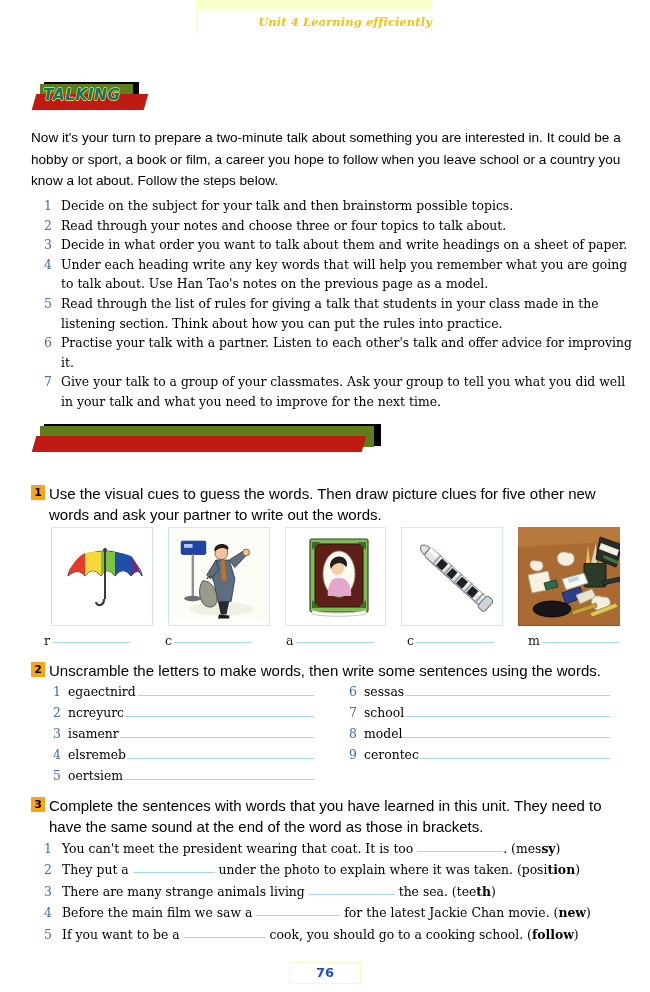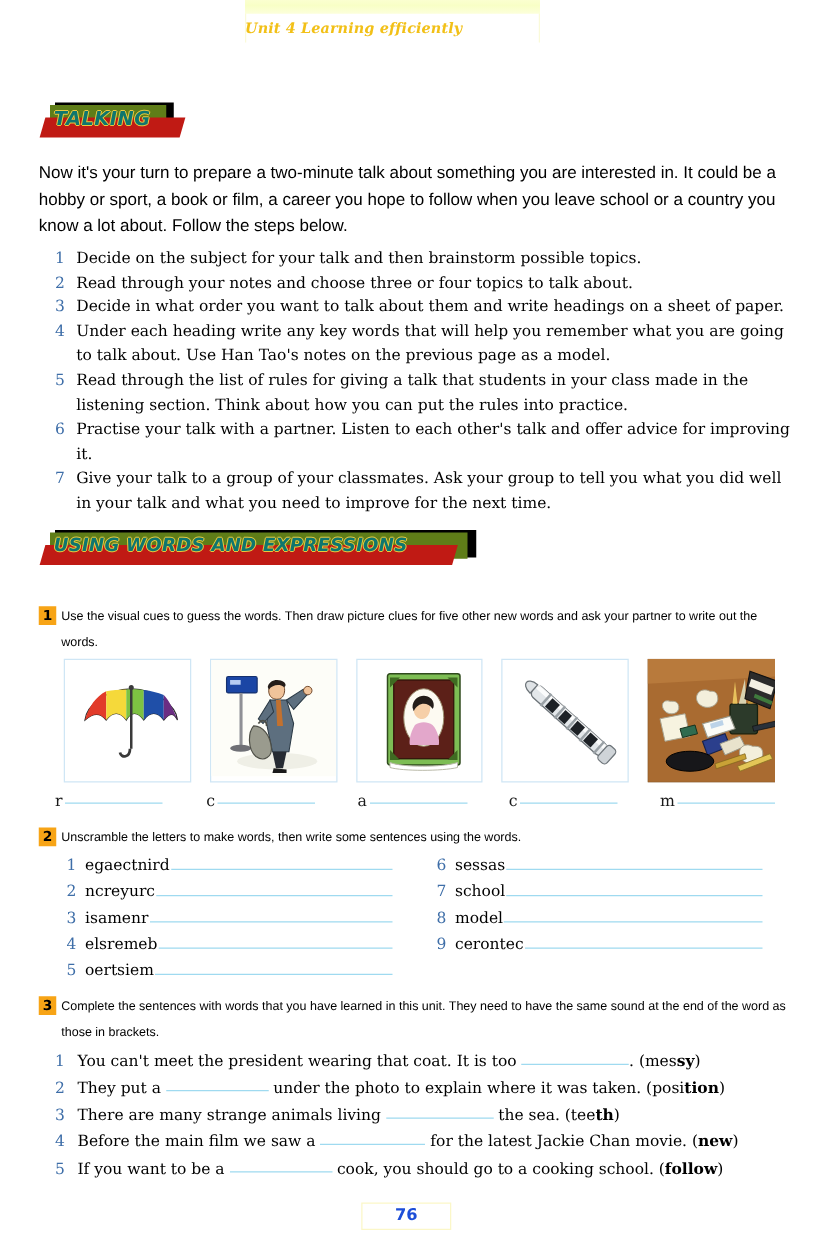--- a/index.html
+++ b/index.html
@@ -27,21 +27,21 @@
     position: absolute;
     left: 196px; top: 0px;
     width: 236px; height: 11px;
     background: linear-gradient(180deg,#fbffd0 0%,#f8ffc6 40%,#fcffdb 100%);
   }
   .runhead-text {
     position: absolute;
     left: 196px; top: 11px;
     width: 236px; height: 23px;
     line-height: 23px;
-    text-align: left;
+    text-align: right;
     font-family: "DejaVu Serif", serif;
     font-style: italic;
     font-weight: bold;
     font-size: 11.5px;
     color: #f2c017;
     letter-spacing: 0.1px;
     white-space: nowrap;
   }
 
   
@@ -120,21 +120,21 @@
     font-family: "DejaVu Sans", sans-serif;
     font-weight: bold;
     font-size: 11px;
     line-height: 15px;
     text-align: center;
     margin-top: 2px;
   }
   .ex-text {
     flex: 1;
     padding-left: 4px;
-    font-size: 10px;
+    font-size: 15px;
     line-height: 21px;
   }
 
   
   .picrow {
     position: absolute;
     left: 51px; top: 527px;
     width: 569px; height: 99px;
     display: flex;
     gap: 15px;
@@ -291,21 +291,20 @@
   <div class="step">
     <span class="num">7</span>
     <span class="txt">Give your talk to a group of your classmates. Ask your group to tell you what you did well in your talk and what you need to improve for the next time.</span>
   </div>
 </div>
 
 <div class="banner" id="banner-using">
   <div class="shadow"></div>
   <div class="green"></div>
   <div class="red"></div>
-  <div class="btext">USING WORDS AND EXPRESSIONS</div>
 </div>
 
 <div class="ex" style="left:31px; top:483px; width:600px;">
   <div class="ex-head">
     <div class="ex-badge">1</div>
     <div class="ex-text">Use the visual cues to guess the words. Then draw picture clues for five other new words and ask your partner to write out the words.</div>
   </div>
 </div>
 
 <div class="picrow">

